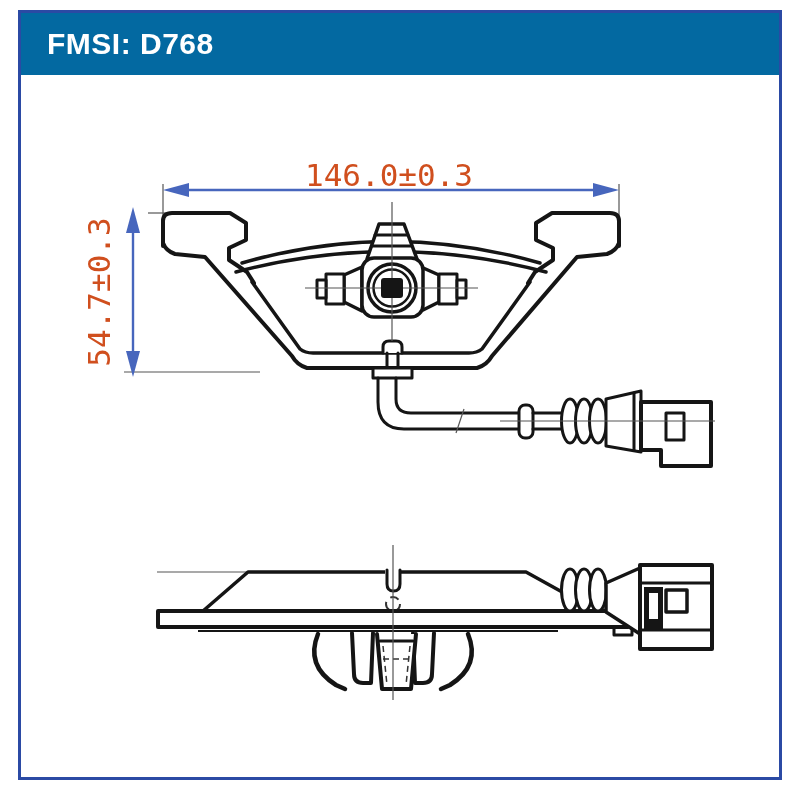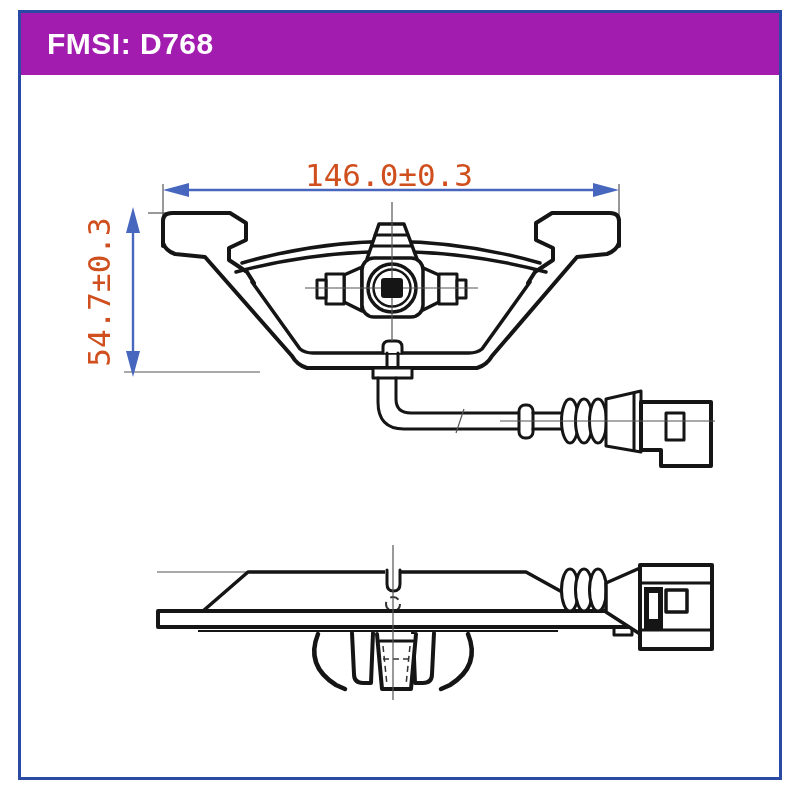--- a/index.html
+++ b/index.html
@@ -11,21 +11,21 @@
   }
   .frame {
     position: absolute;
     left: 18px; top: 10px;
     width: 758px; height: 764px;
     border: 3px solid #2b4aa4;
     background: #ffffff;
   }
   .header {
     height: 62px;
-    background: #a21caf;
+    background: #0369a1;
     display: flex;
     align-items: center;
     padding-left: 26px;
     box-sizing: border-box;
   }
   .header-title {
     color: #ffffff;
     font-size: 30px;
     font-weight: bold;
     letter-spacing: 0.5px;

